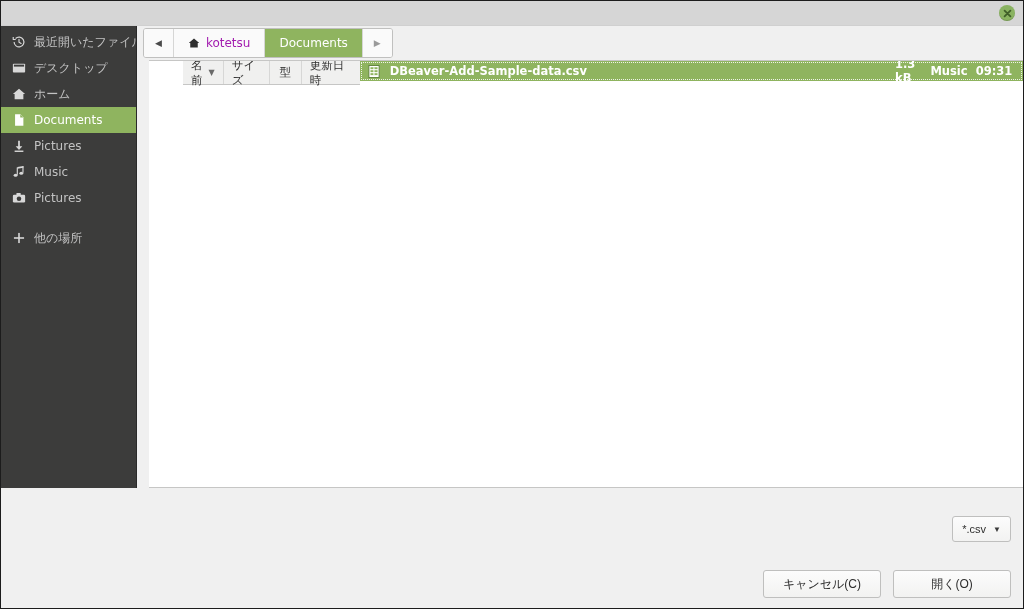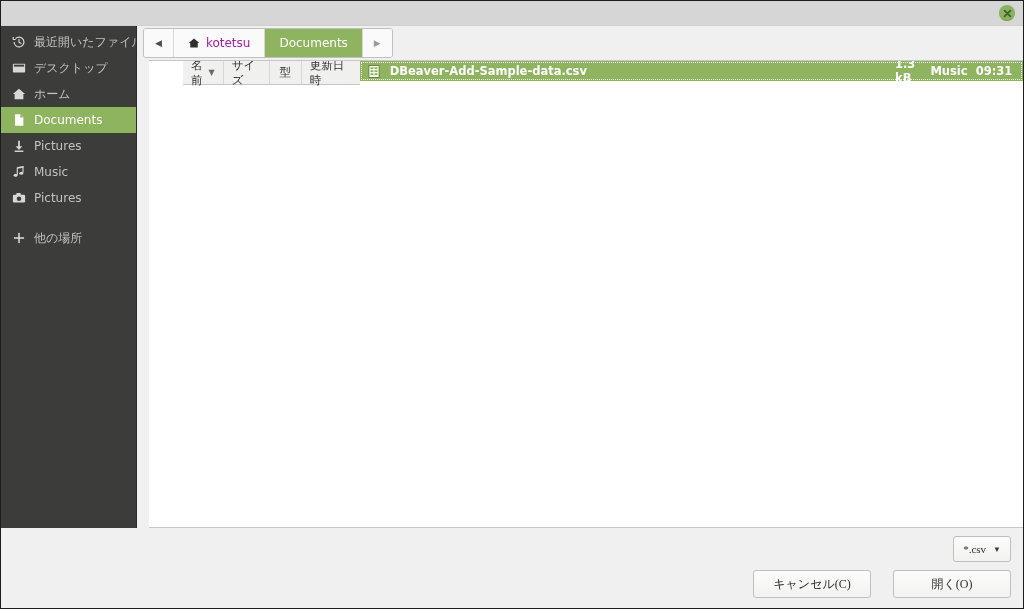--- a/index.html
+++ b/index.html
@@ -224,37 +224,38 @@
     box-sizing: border-box;
   }
   .footer-top {
     display: flex;
     justify-content: flex-end;
     margin-bottom: 8px;
   }
   .footer-bottom {
     display: flex;
     justify-content: flex-end;
-    gap: 22px;
+    gap: 12px;
   }
   .btn {
     font-size: 12px;
     color: #2e2e2e;
     background: linear-gradient(180deg,#fcfcfc 0%, #f2f2f1 100%);
     border: 1px solid #bfbfbe;
     border-radius: 3px;
     padding: 0 16px;
     height: 26px;
     min-width: 84px;
     display: inline-flex;
     align-items: center;
     justify-content: center;
     cursor: pointer;
     white-space: nowrap;
-    font-family: Liberation Serif, serif;
+    font-family: Liberation Sans, sans-serif;
+    margin-top: 20px;
   }
   .btn.filter {
     min-width: 0;
     height: 24px;
     padding: 0 9px;
     font-size: 11px;
   }
   .btn.filter .cap { letter-spacing: 0; }
   .btn.filter .caret { margin-left: 7px; font-size: 8px; color: #3a3a3a; }
 </style>

